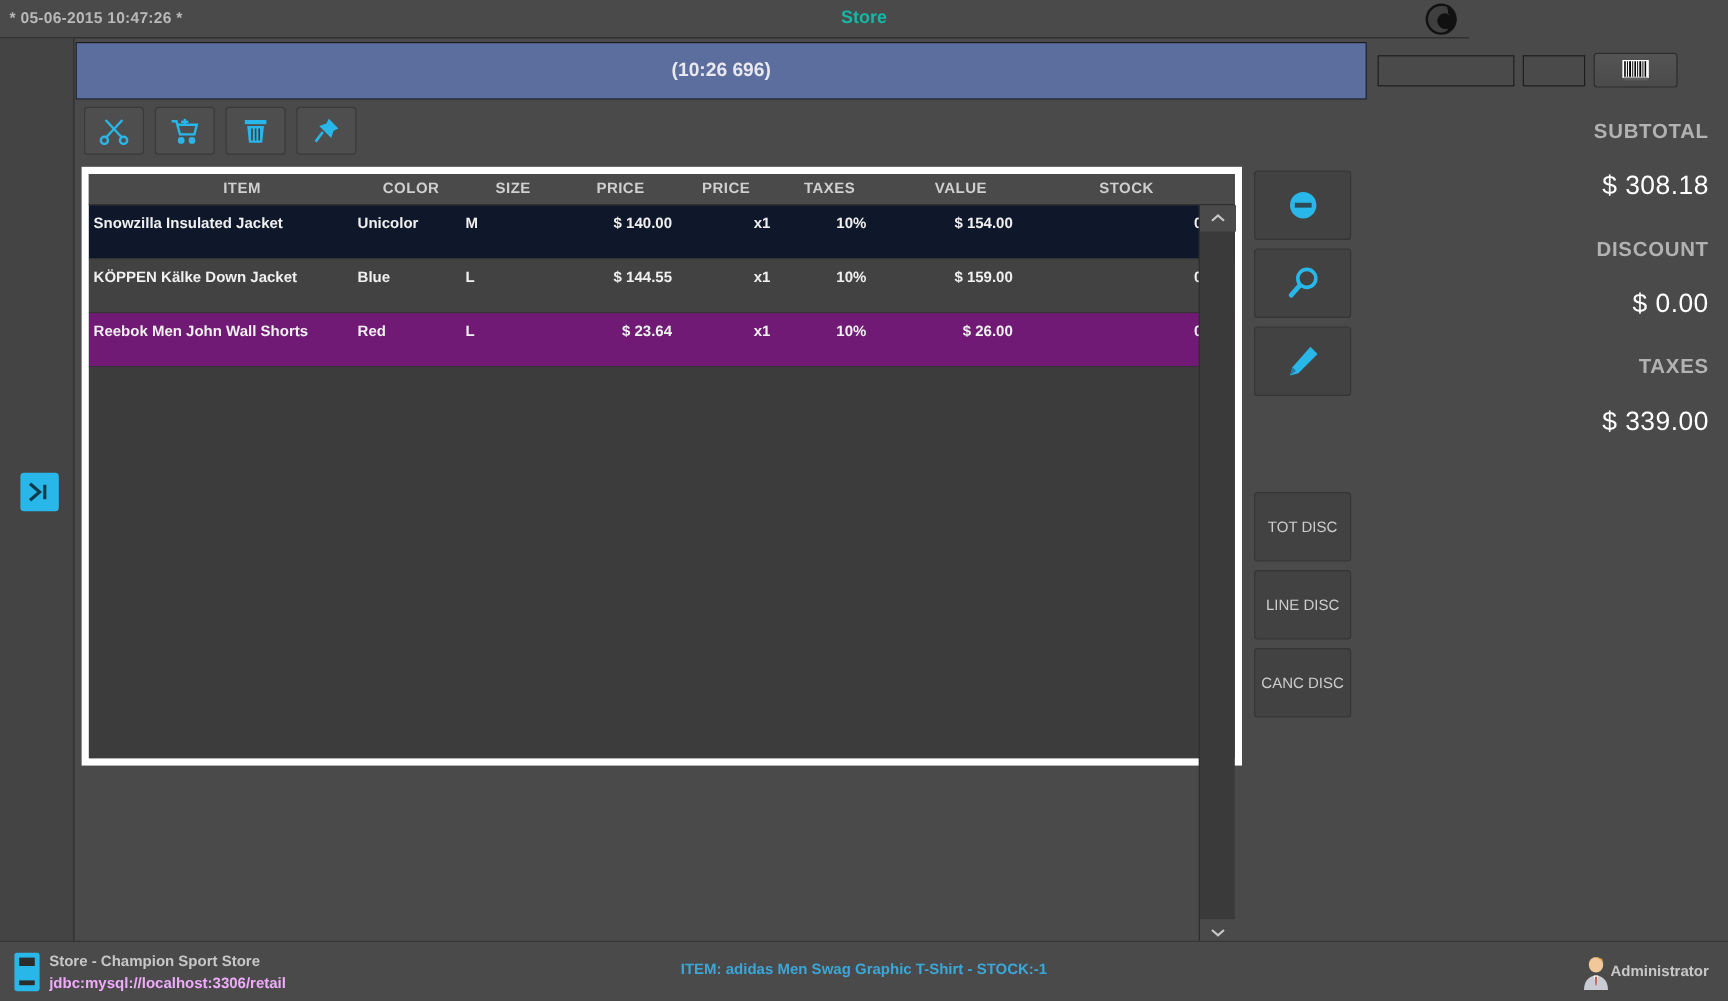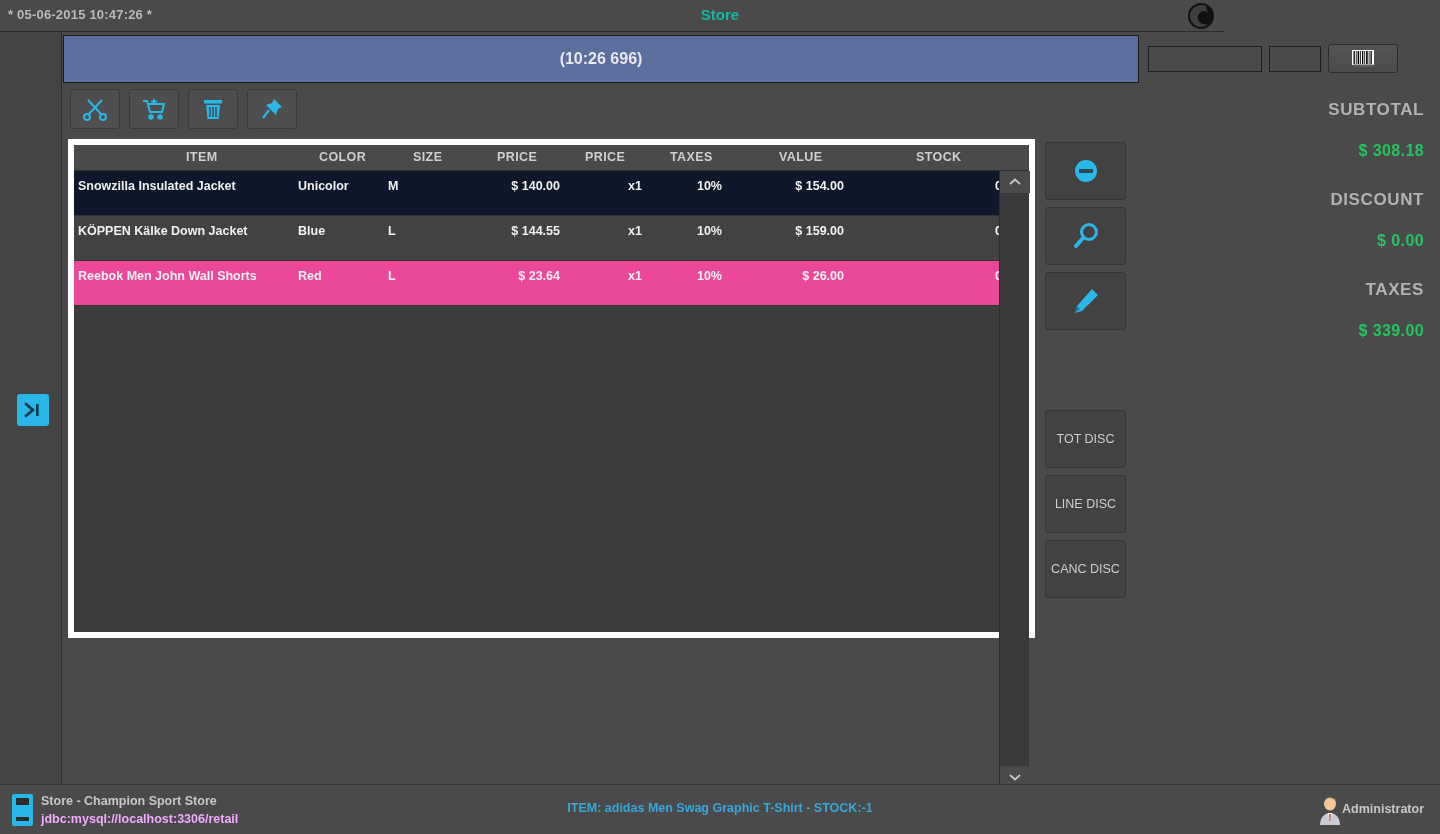--- a/index.html
+++ b/index.html
@@ -108,21 +108,21 @@
     font-size: 12.5px; font-weight: bold; color: #cfcfcf;
     letter-spacing: 0.4px;
   }
   #lines-body { position: relative; height: 617px; overflow: hidden; }
   .line-row {
     position: relative; height: 45px;
     border-bottom: 1px solid #343434;
     background: #0f172a;
   }
   .line-row.alt { background: #424242; }
-  .line-row.selected { background: #ec4899; text-decoration: underline; }
+  .line-row.selected { background: #701a75; text-decoration: underline; }
   .line-row .cell {
     position: absolute; top: 8px;
     font-size: 12.5px; font-weight: bold; color: #f0f0f0;
     white-space: nowrap;
   }
   .cell.num { text-align: right; }
 
   
   .c-item   { left: 4px; }
   .c-color  { left: 224px; }
@@ -188,21 +188,21 @@
   
   #totals {
     position: absolute; right: 16px; top: 100px;
     width: 300px; text-align: right;
   }
   .tot-label {
     font-size: 17px; font-weight: bold; color: #b2b2b2;
     letter-spacing: 0.6px; margin-bottom: 22px;
   }
   .tot-value {
-    font-size: 16px; font-weight: bold; color: #22c55e;
+    font-size: 22px; font-weight: normal; color: #ffffff;
     letter-spacing: 0.4px; margin-bottom: 30px;
   }
 
   
   #statusbar {
     position: absolute; left: 0; bottom: 0; width: 1440px; height: 50px;
     background: #4a4a4a;
     border-top: 1px solid #363636;
   }
   #db-icon {

